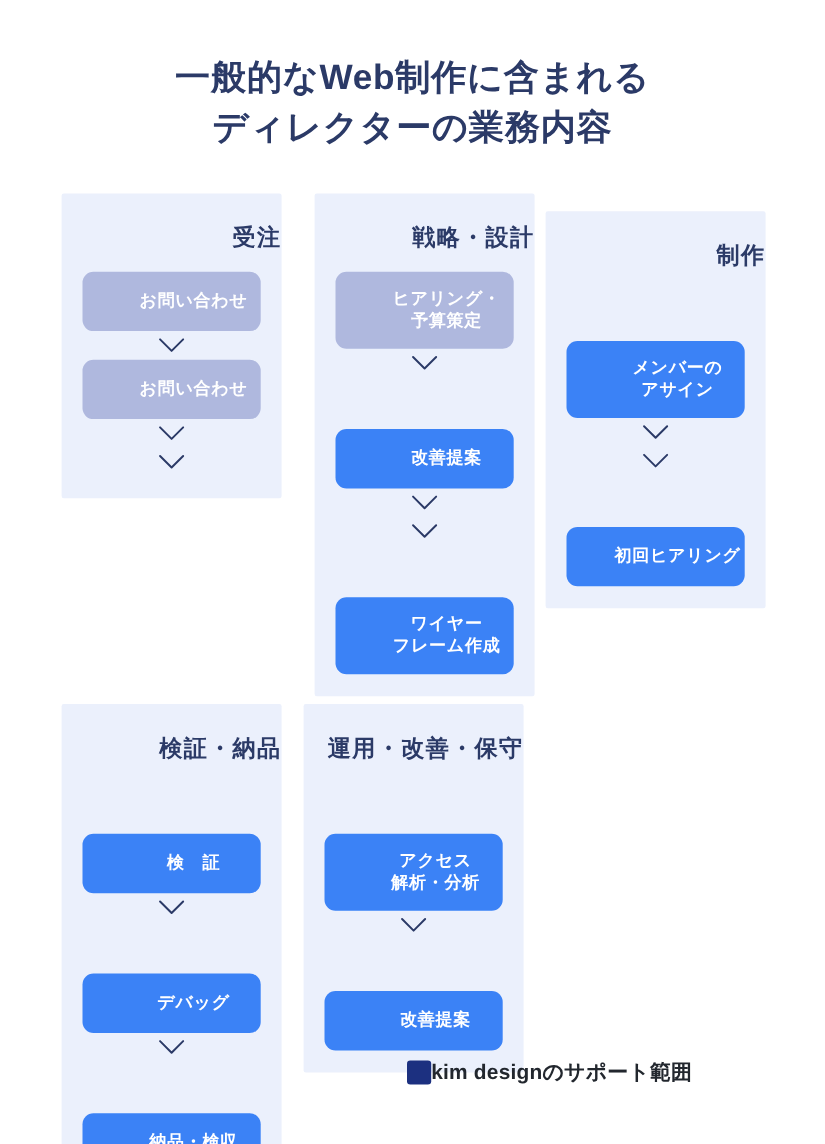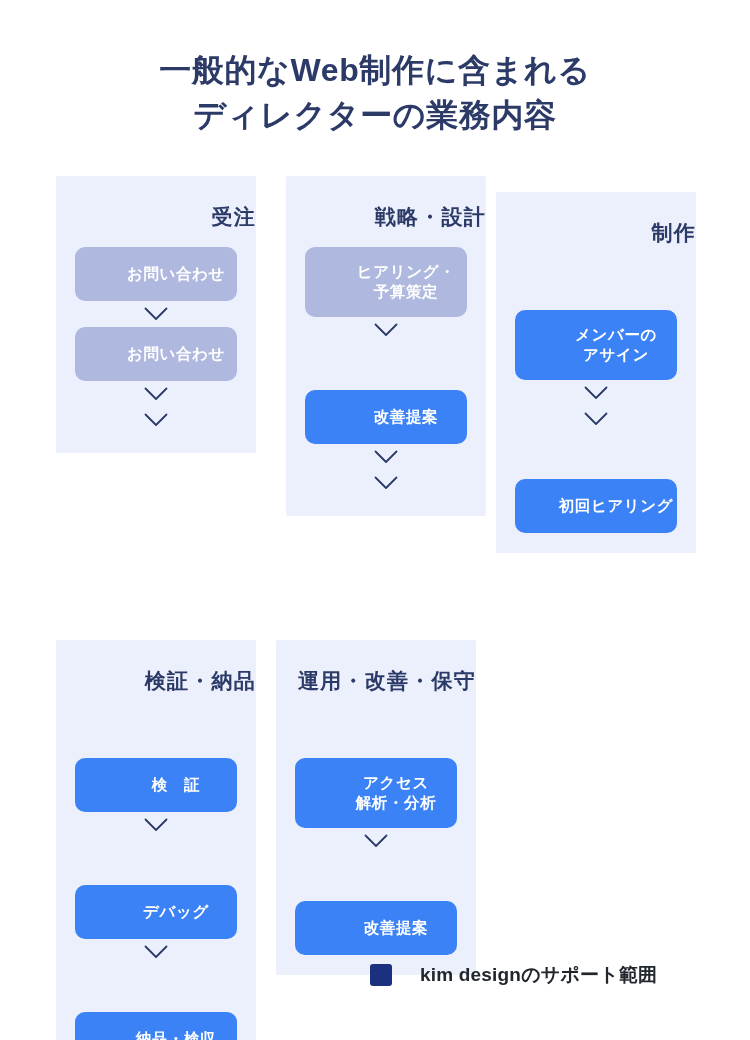--- a/index.html
+++ b/index.html
@@ -98,21 +98,21 @@
   }
   .chev svg { display: block; }
 
   
   .legend {
     position: absolute;
     left: 370px;
     top: 962px;
     display: flex;
     align-items: center;
-    gap: 28px;
+    gap: 0;
   }
   .legend-swatch {
     width: 22px;
     height: 22px;
     border-radius: 3px;
     background: #1c3080;
     flex: none;
   }
   .legend-label {
     font-size: 19px;
@@ -165,20 +165,22 @@
         <div class="chev">
           <svg width="24" height="14" viewBox="0 0 24 14" fill="none" aria-hidden="true">
             <path d="M1.5 1.5 L12 12 L22.5 1.5" stroke="#2b3a67" stroke-width="1.8" stroke-linecap="round" stroke-linejoin="round" fill="none"></path>
           </svg>
         </div>
         <div class="chev">
           <svg width="24" height="14" viewBox="0 0 24 14" fill="none" aria-hidden="true">
             <path d="M1.5 1.5 L12 12 L22.5 1.5" stroke="#2b3a67" stroke-width="1.8" stroke-linecap="round" stroke-linejoin="round" fill="none"></path>
           </svg>
         </div>
+        <div class="step two-line supported">ワイヤー
+フレーム作成</div>
       </div>
     </div>
     <div class="column" style="left: 496px; top: 192px;">
       <div class="column-title">制作</div>
       <div class="steps">
         <div class="step two-line supported">メンバーの
 アサイン</div>
         <div class="chev">
           <svg width="24" height="14" viewBox="0 0 24 14" fill="none" aria-hidden="true">
             <path d="M1.5 1.5 L12 12 L22.5 1.5" stroke="#2b3a67" stroke-width="1.8" stroke-linecap="round" stroke-linejoin="round" fill="none"></path>

